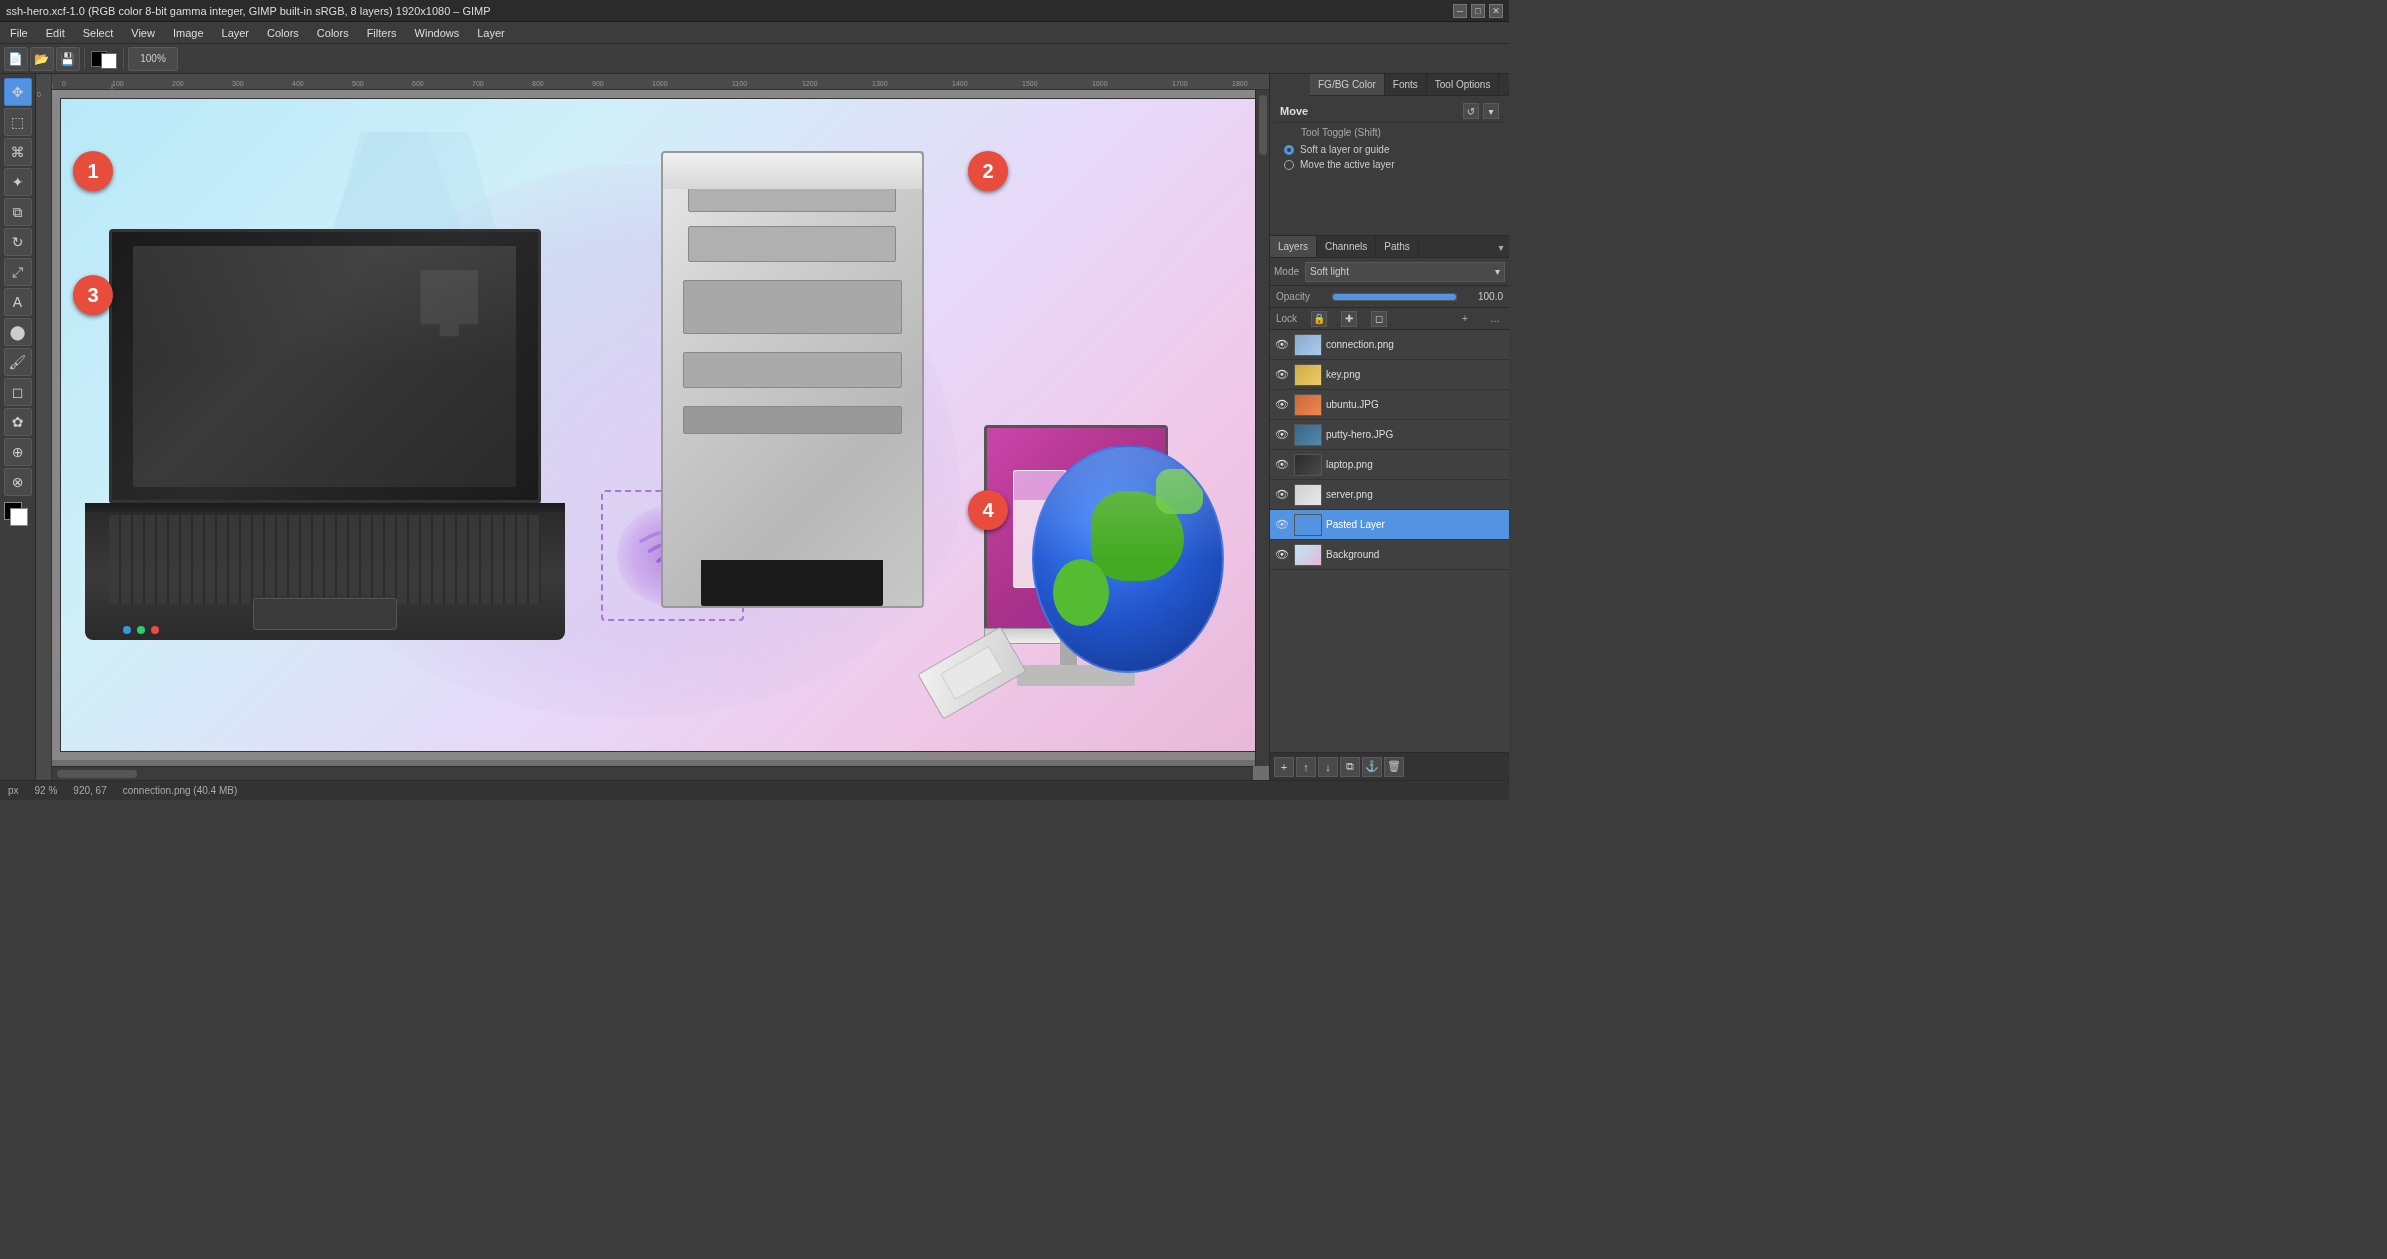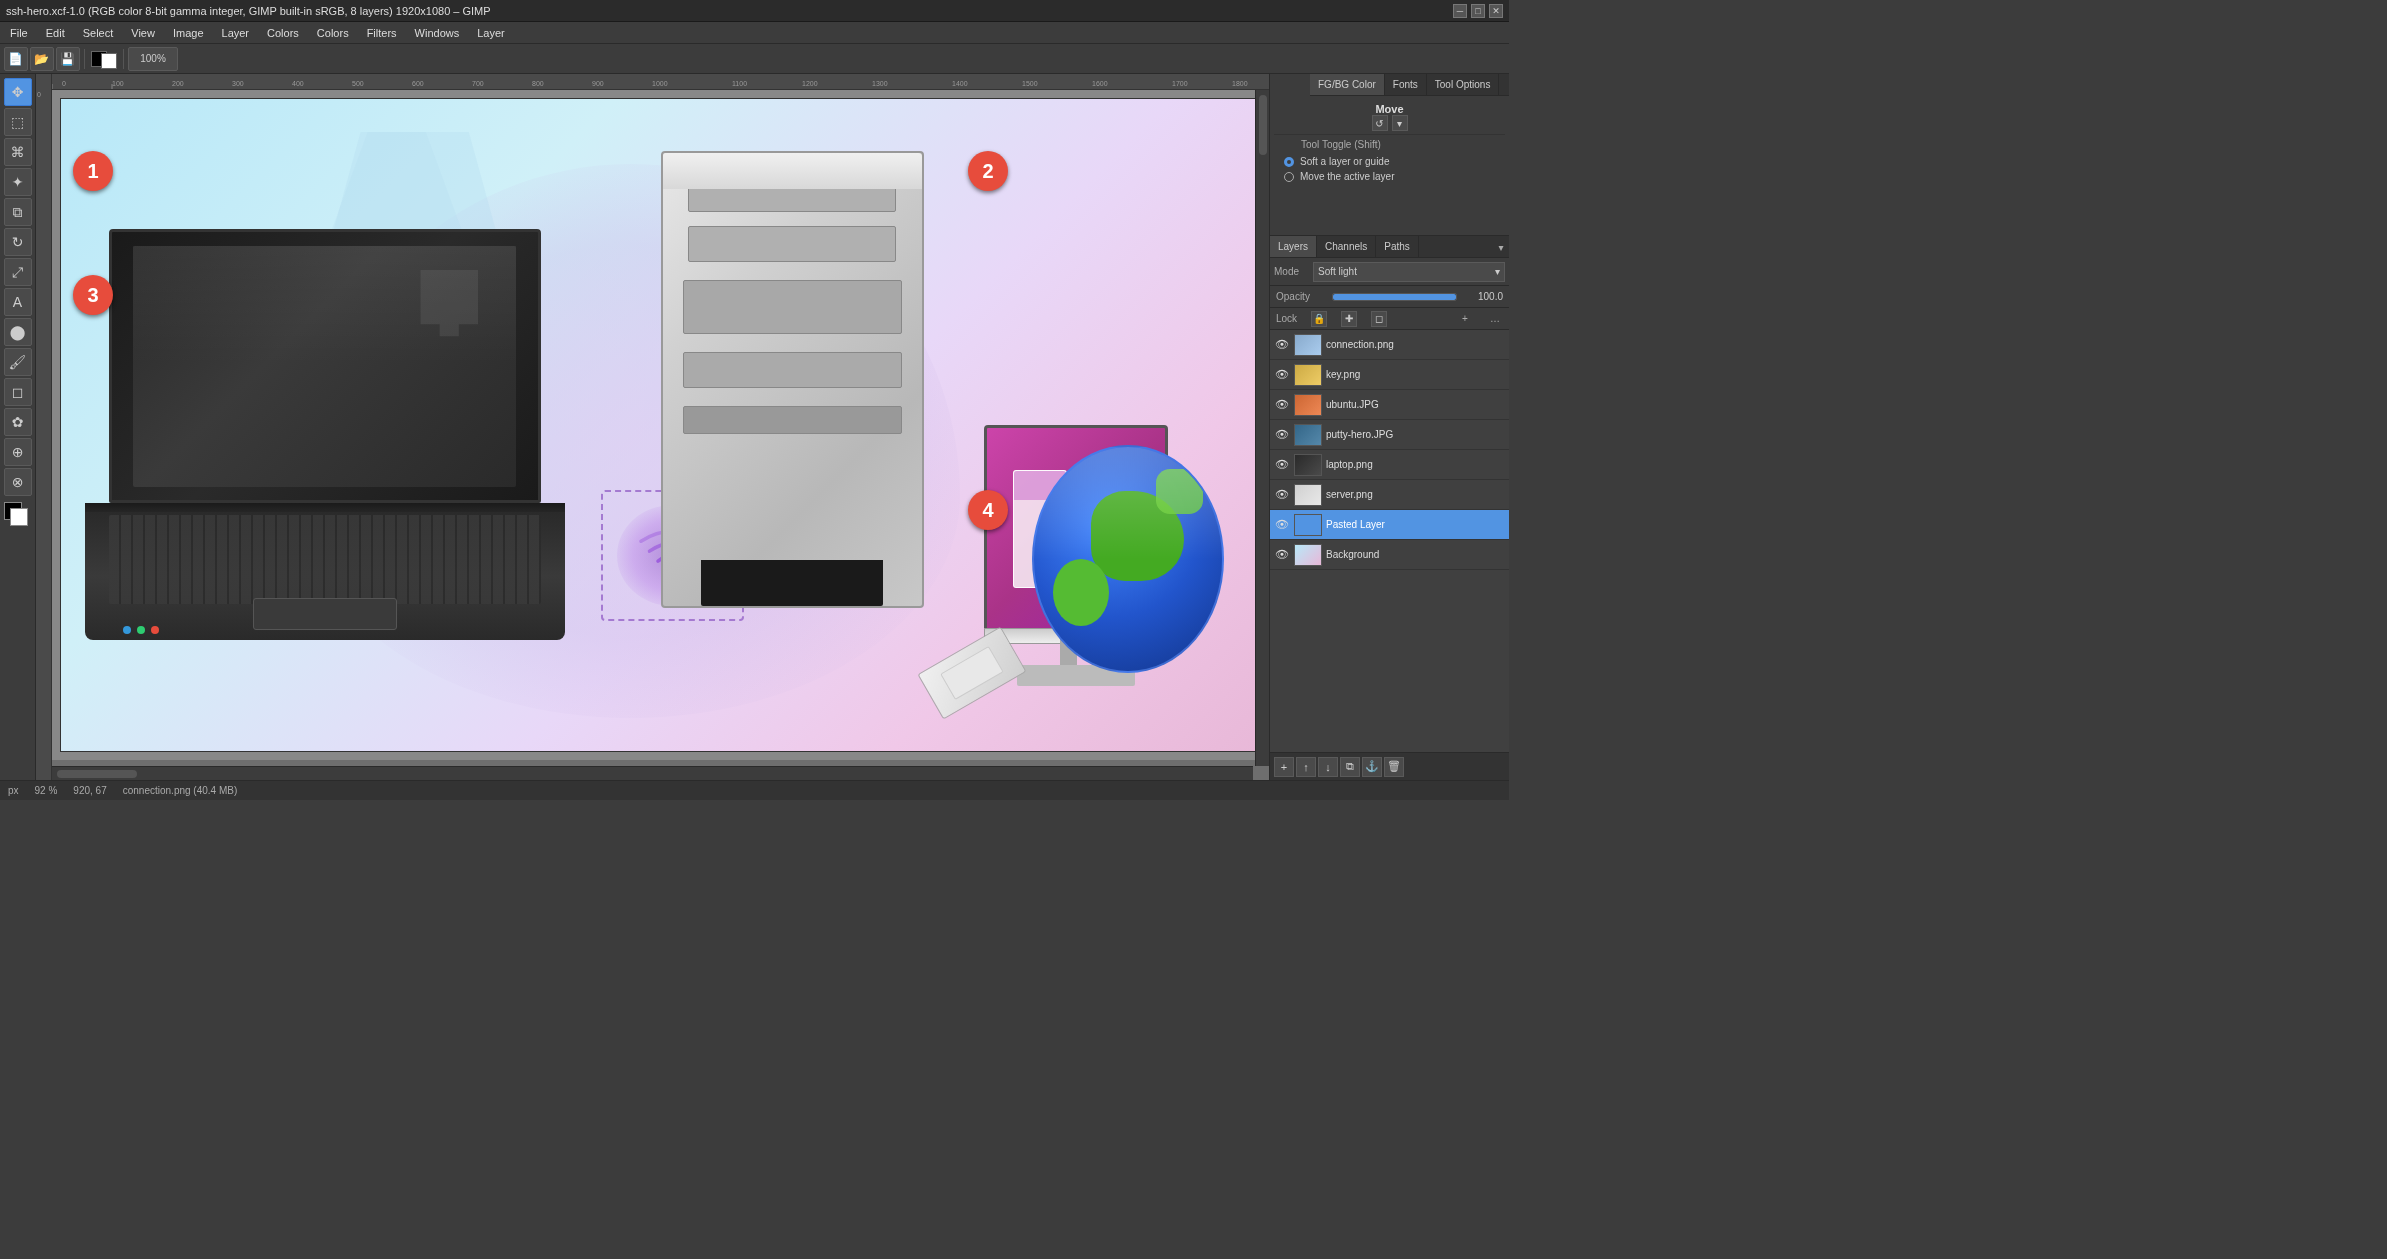--- a/index.html
+++ b/index.html
@@ -507,21 +507,21 @@
     }
     .layers-tab.active {
       background: #4a4a4a;
     }
     #layers-toolbar {
       height: 28px;
       background: #3c3c3c;
       display: flex;
       align-items: center;
       padding: 0 4px;
-      gap: 10px;
+      gap: 2px;
       border-bottom: 1px solid #2a2a2a;
     }
     .layers-mode {
       flex: 1;
       background: #4a4a4a;
       border: 1px solid #5a5a5a;
       color: #ccc;
       font-size: 10px;
       padding: 2px 4px;
       height: 20px;
@@ -864,21 +864,21 @@
 
   <div class="whole-right">
 
     <div id="top-right-tabs" style="height:22px;background:#333;display:flex;align-items:stretch;border-bottom:1px solid #2a2a2a;">
       <div class="top-right-tab active">FG/BG Color</div>
       <div class="top-right-tab">Fonts</div>
       <div class="top-right-tab">Tool Options</div>
     </div>
 
     <div id="tool-options">
-      <div style="display:flex;align-items:center;justify-content:space-between;padding:3px 6px;border-bottom:1px solid #333;flex-direction:column;">
+      <div style="display:flex;align-items:center;justify-content:space-between;padding:3px 6px;border-bottom:1px solid #333;">
         <span style="font-size:11px;font-weight:bold;color:#ddd;">Move</span>
         <div style="display:flex;gap:4px;">
           <div style="width:16px;height:16px;background:#4a4a4a;border:1px solid #5a5a5a;cursor:pointer;display:flex;align-items:center;justify-content:center;font-size:10px;color:#ccc;">↺</div>
           <div style="width:16px;height:16px;background:#4a4a4a;border:1px solid #5a5a5a;cursor:pointer;display:flex;align-items:center;justify-content:center;font-size:10px;color:#ccc;">▾</div>
         </div>
       </div>
       <div style="padding:4px 6px;font-size:10px;color:#aaa;margin-left:21px;">
         <span>Tool Toggle (Shift)</span>
       </div>
       <div class="option-row" style="padding:2px 10px;">

